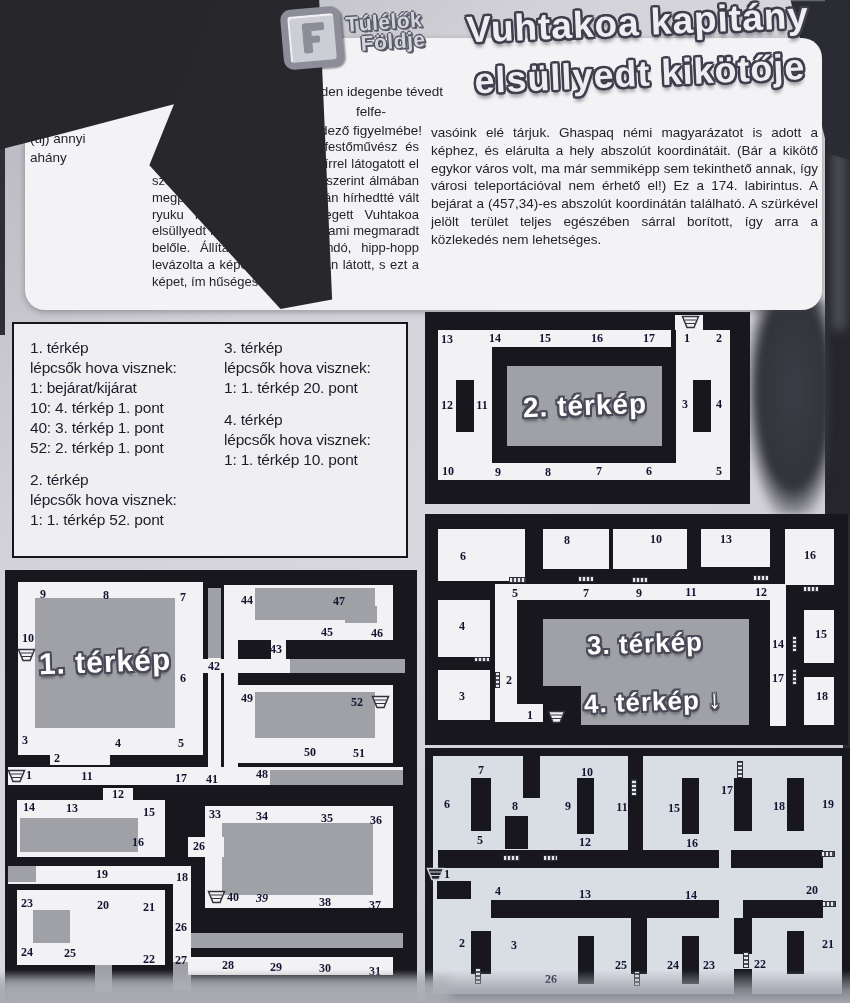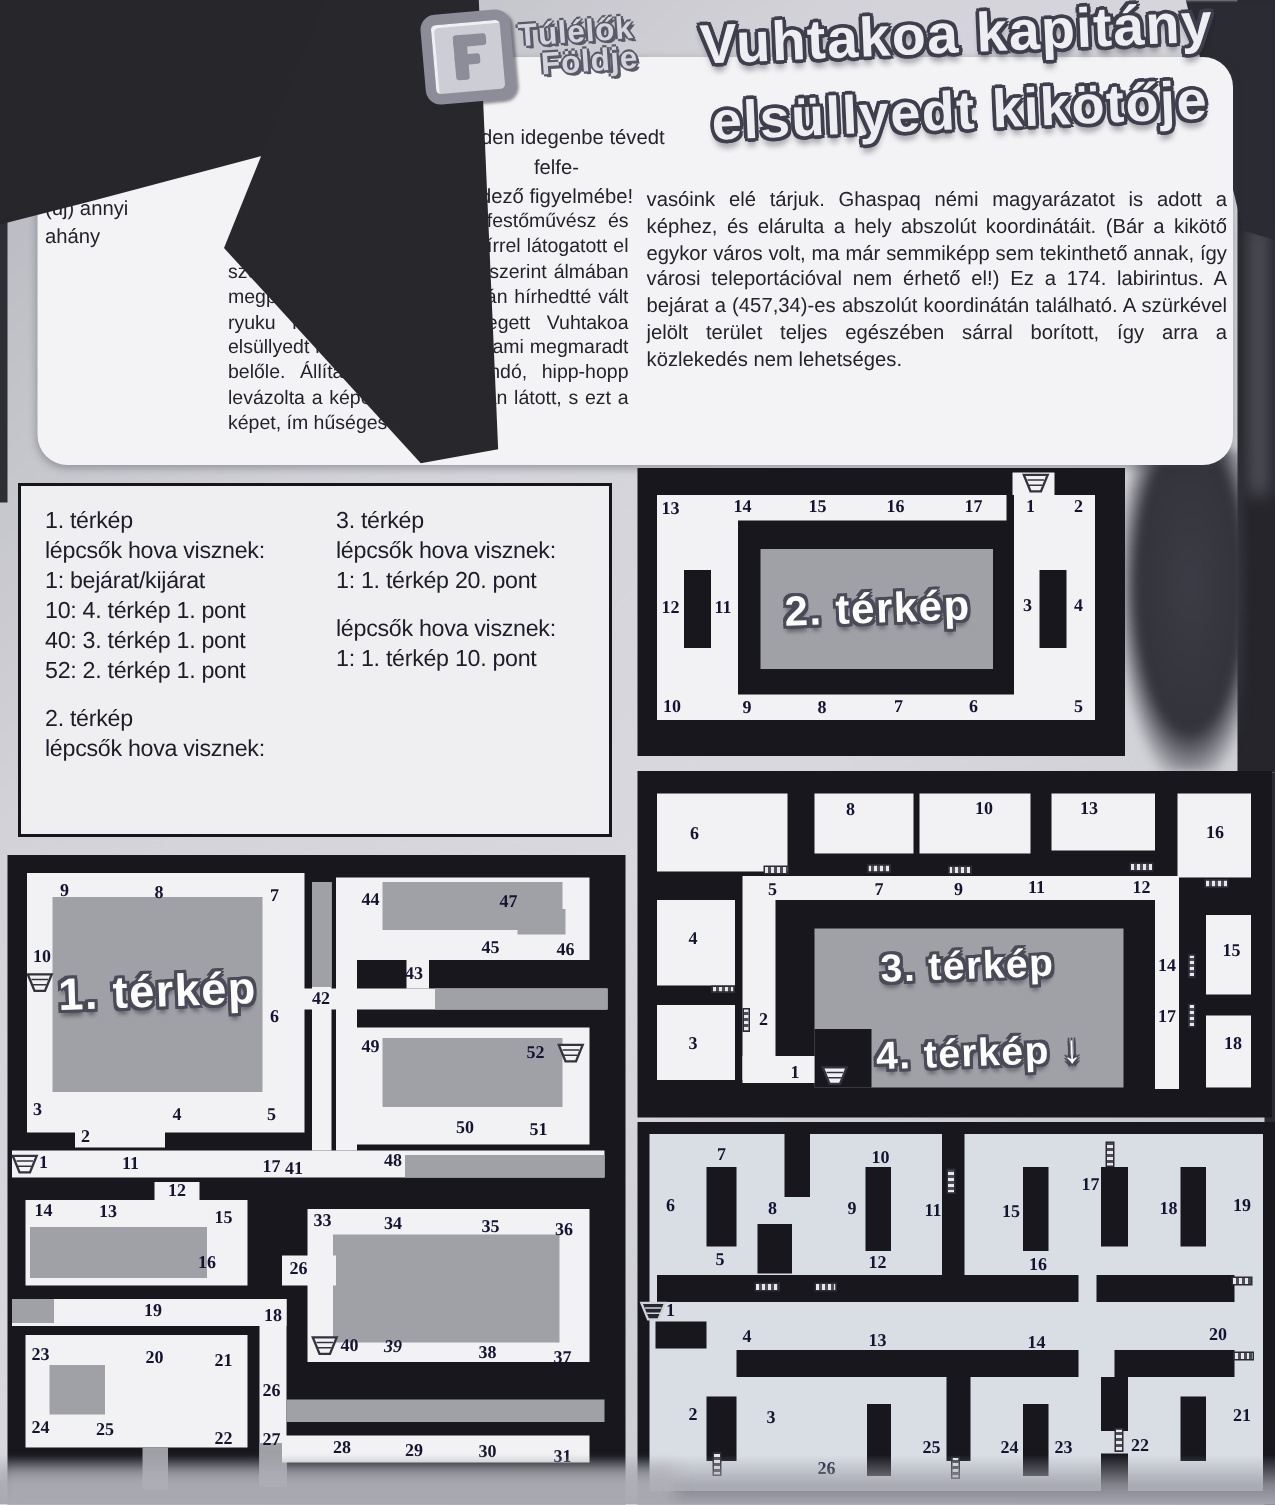--- a/index.html
+++ b/index.html
@@ -132,26 +132,28 @@
   <div class="legend-col1">
       <div class="legend-line">1. térkép</div>
       <div class="legend-line">lépcsők hova visznek:</div>
       <div class="legend-line">1: bejárat/kijárat</div>
       <div class="legend-line">10: 4. térkép 1. pont</div>
       <div class="legend-line">40: 3. térkép 1. pont</div>
       <div class="legend-line">52: 2. térkép 1. pont</div>
       <div class="legend-line blank"></div>
       <div class="legend-line">2. térkép</div>
       <div class="legend-line">lépcsők hova visznek:</div>
+      <div class="legend-line">1: 1. térkép 52. pont</div>
     </div>
   <div class="legend-col2">
       <div class="legend-line">3. térkép</div>
       <div class="legend-line">lépcsők hova visznek:</div>
       <div class="legend-line">1: 1. térkép 20. pont</div>
       <div class="legend-line blank"></div>
+      <div class="legend-line">4. térkép</div>
       <div class="legend-line">lépcsők hova visznek:</div>
       <div class="legend-line">1: 1. térkép 10. pont</div>
     </div>
 </div>
 
 <div id="map1" class="mapbox">
     <div class="mf" style="left: 13px; top: 12px; width: 185px; height: 173px;"></div>
     <div class="mm" style="left: 30px; top: 28px; width: 140px; height: 130px;"></div>
     <div class="mf" style="left: 45px; top: 183px; width: 60px; height: 12px;"></div>
     <div class="mf" style="left: 3px; top: 197px; width: 395px; height: 18px;"></div>
@@ -203,21 +205,21 @@
     <div class="mnum" style="left: 178px; top: 27px;">7</div>
     <div class="mnum" style="left: 23px; top: 68px;">10</div>
     <div class="mnum" style="left: 178px; top: 108px;">6</div>
     <div class="mnum" style="left: 20px; top: 170px;">3</div>
     <div class="mnum" style="left: 113px; top: 173px;">4</div>
     <div class="mnum" style="left: 176px; top: 173px;">5</div>
     <div class="mnum" style="left: 52px; top: 188px;">2</div>
     <div class="mnum" style="left: 24px; top: 205px;">1</div>
     <div class="mnum" style="left: 82px; top: 206px;">11</div>
     <div class="mnum" style="left: 176px; top: 208px;">17</div>
-    <div class="mnum" style="left: 191px; top: 209px;">41</div>
+    <div class="mnum" style="left: 207px; top: 209px;">41</div>
     <div class="mnum" style="left: 242px; top: 30px;">44</div>
     <div class="mnum" style="left: 334px; top: 31px;">47</div>
     <div class="mnum" style="left: 322px; top: 62px;">45</div>
     <div class="mnum" style="left: 372px; top: 63px;">46</div>
     <div class="mnum" style="left: 271px; top: 79px;">43</div>
     <div class="mnum" style="left: 209px; top: 96px;">42</div>
     <div class="mnum" style="left: 242px; top: 128px;">49</div>
     <div class="mnum" style="left: 352px; top: 132px;">52</div>
     <div class="mnum" style="left: 305px; top: 182px;">50</div>
     <div class="mnum" style="left: 354px; top: 183px;">51</div>

